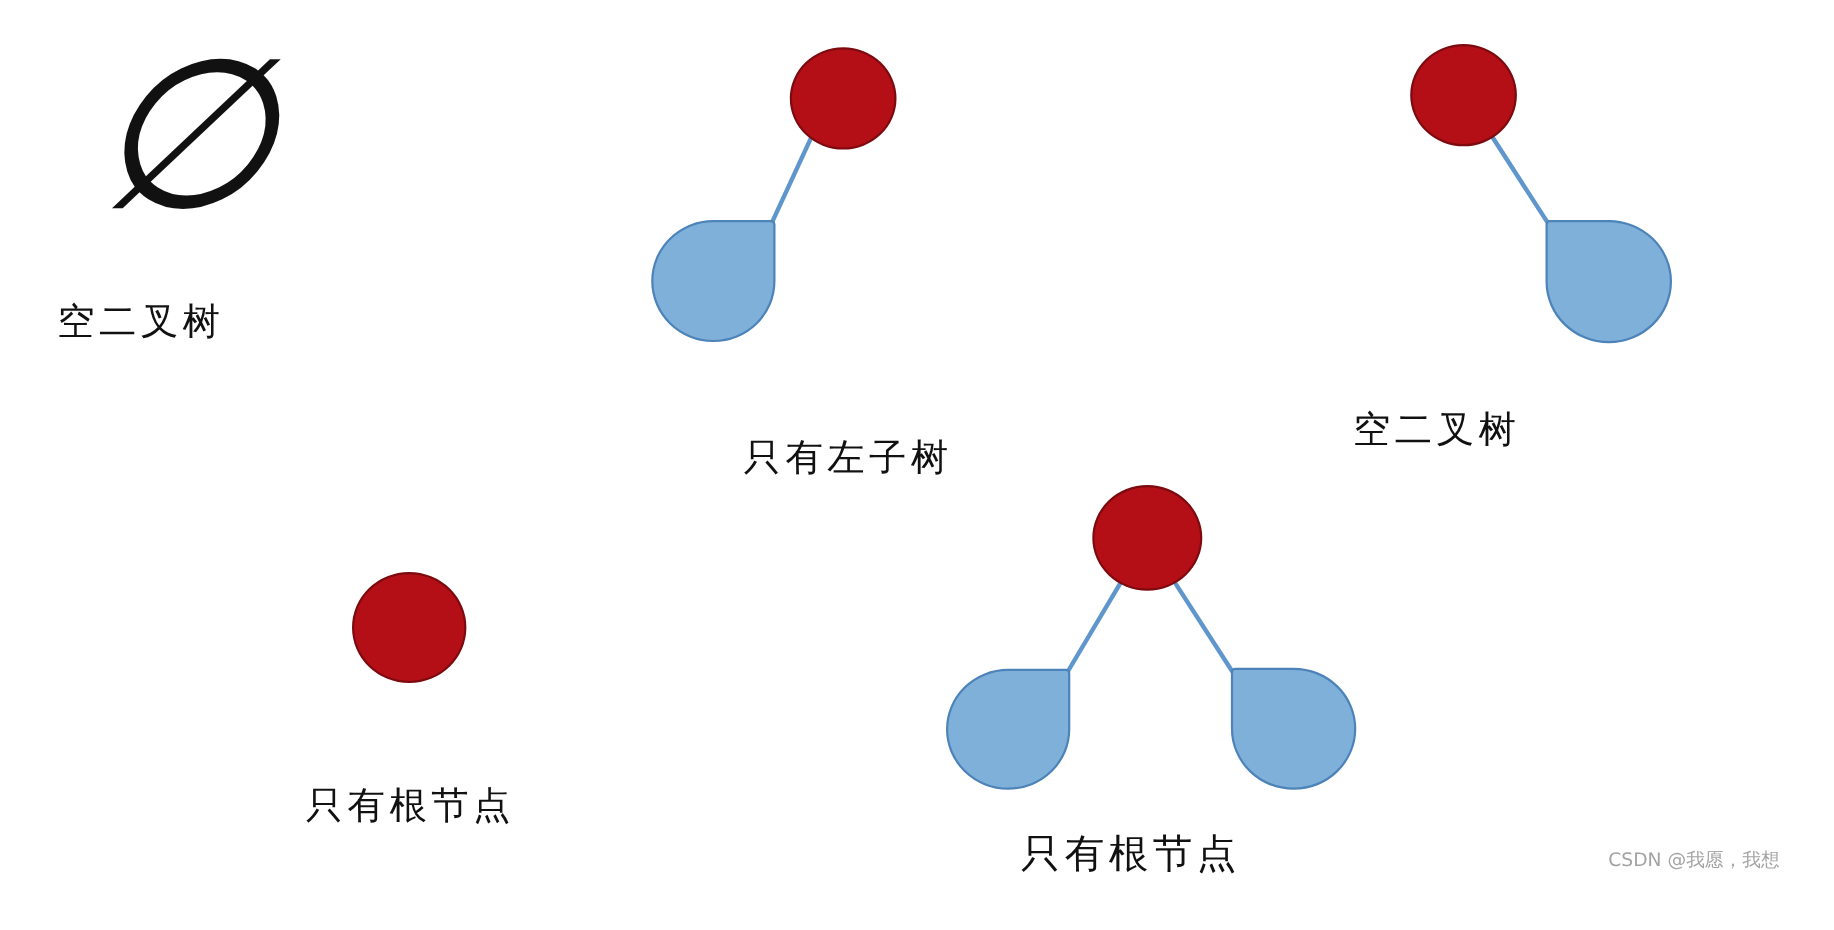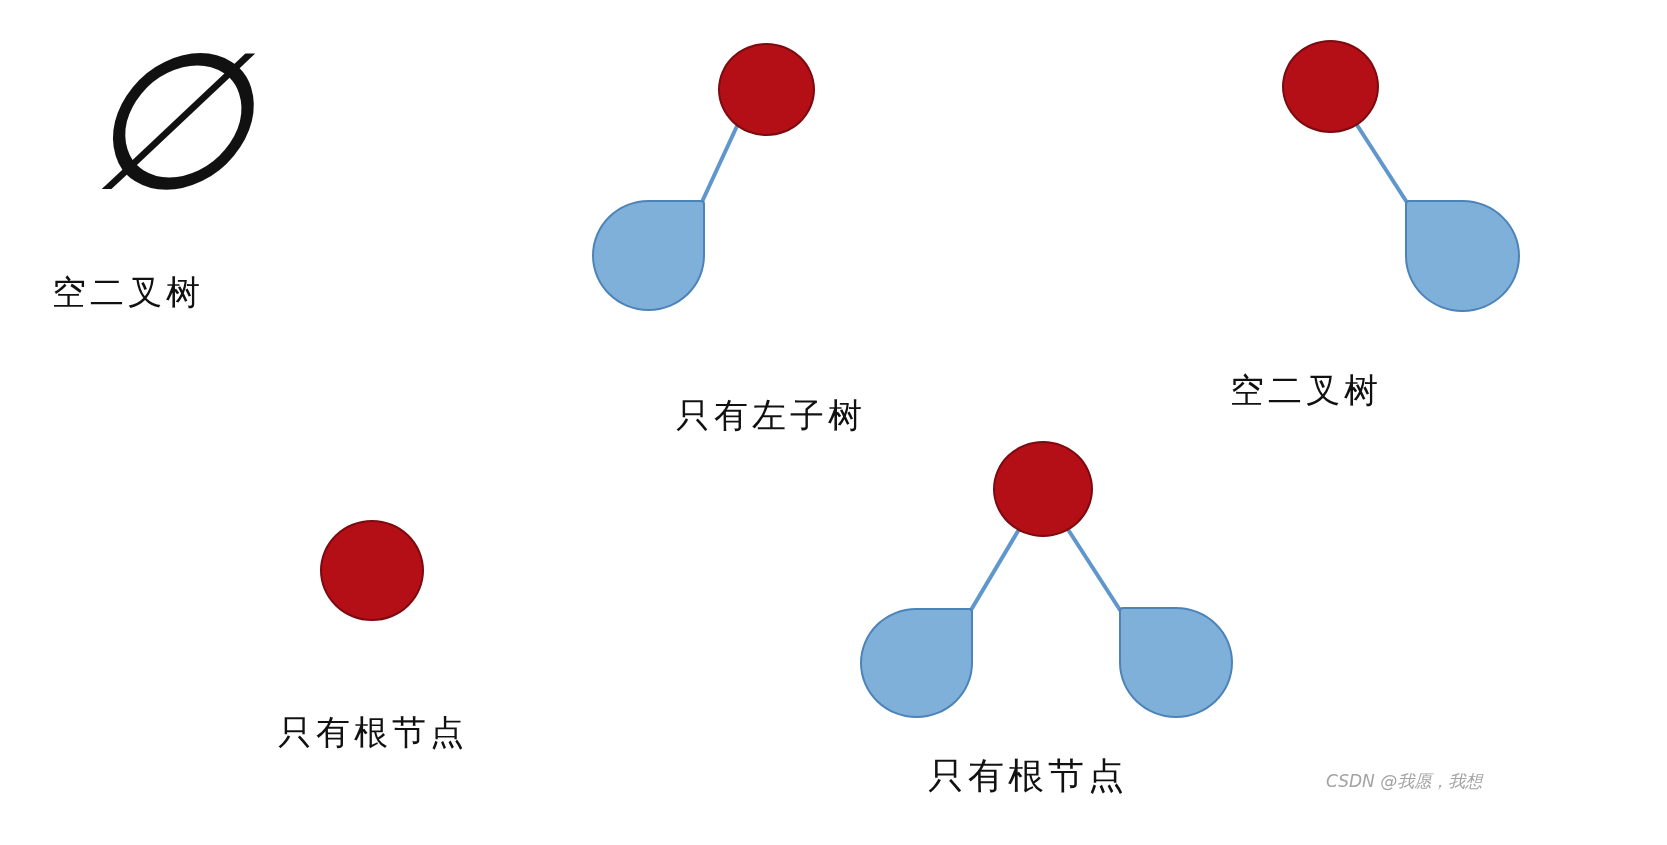--- a/index.html
+++ b/index.html
@@ -87,15 +87,15 @@
   <div class="abs diagram-label" style="left:1230px;top:368px;">空二叉树</div>
 
   <div class="abs red-node" style="left:320px;top:520px;width:104px;height:101px;"></div>
   <div class="abs diagram-label" style="left:278px;top:710px;text-align:center;">只有根节点</div>
 
   <div class="abs red-node" style="left:993px;top:441px;width:100px;height:96px;"></div>
   <div class="abs teardrop tip-top-right" style="left:860px;top:608px;width:113px;height:110px;"></div>
   <div class="abs teardrop tip-top-left" style="left:1119px;top:607px;width:114px;height:111px;"></div>
   <div class="abs diagram-label" style="left:928px;top:752px;font-size:36px;">只有根节点</div>
 
-  <div class="abs watermark" style="left:1326px;top:770px;font-style:italic;">CSDN @我愿，我想</div>
+  <div class="abs watermark" style="left:1462px;top:770px;">CSDN @我愿，我想</div>
 
 </div>
 
 </body></html>

